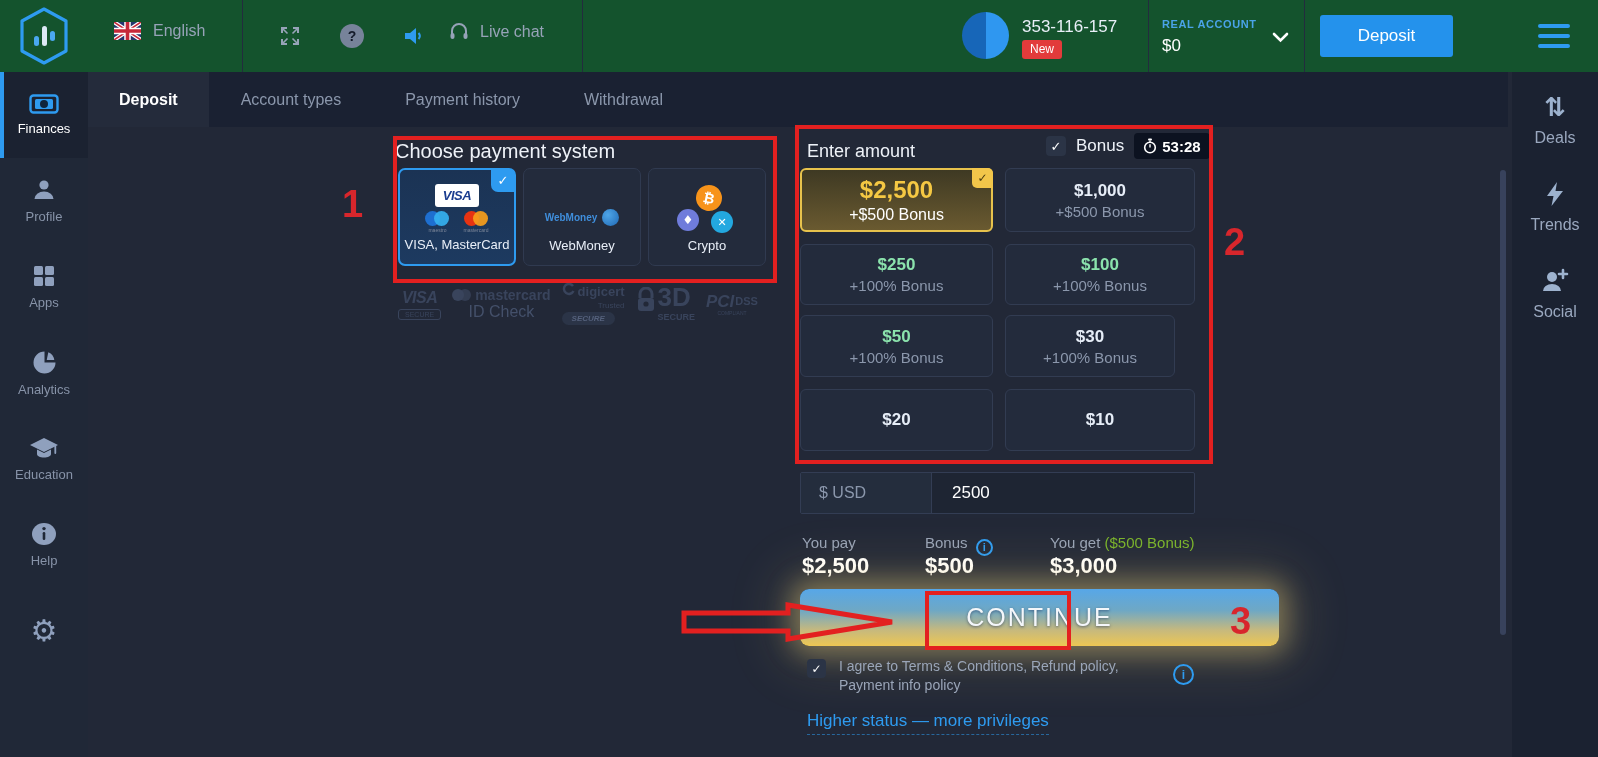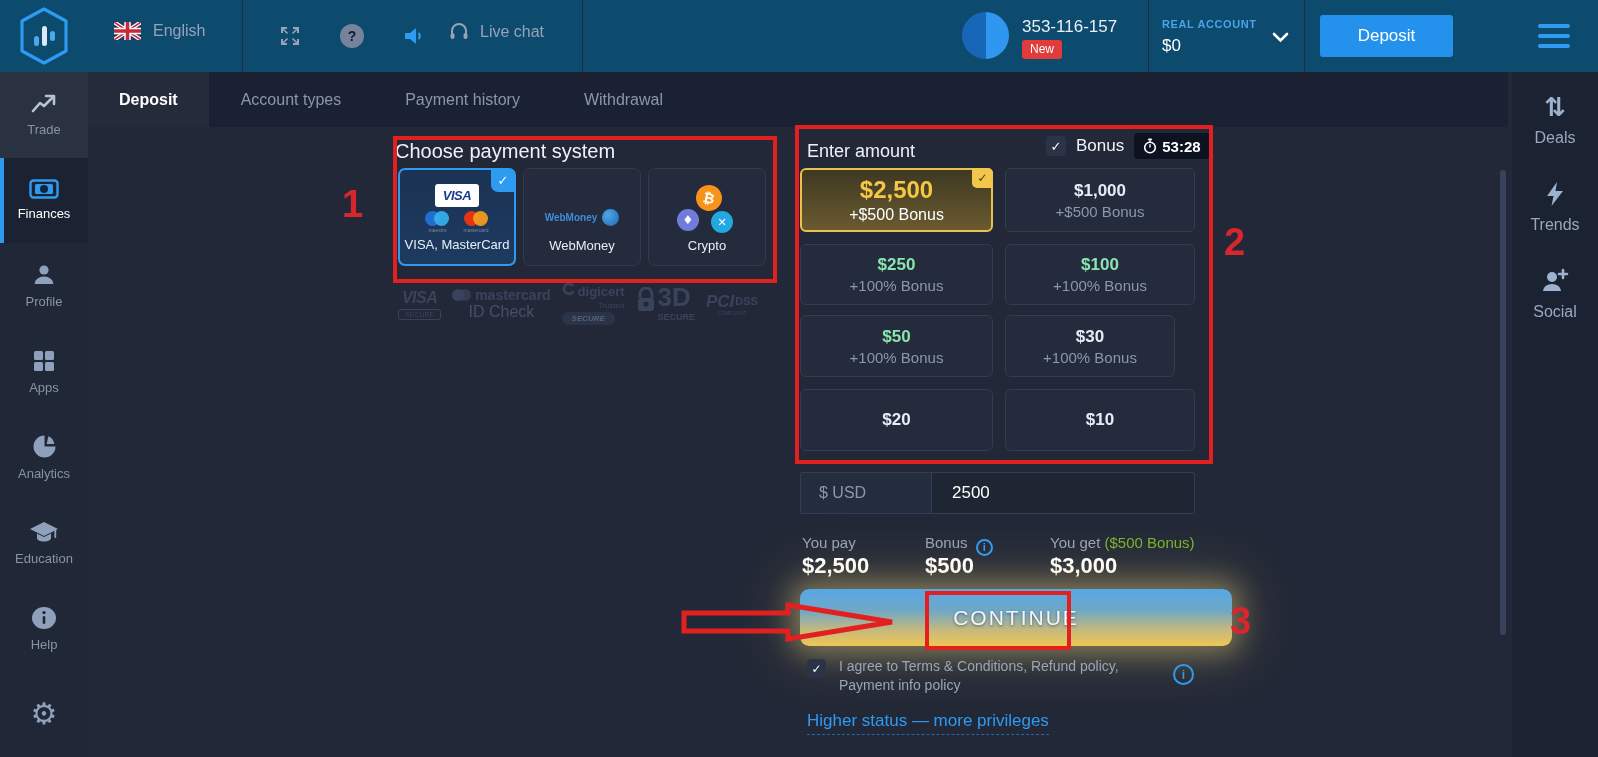--- a/index.html
+++ b/index.html
@@ -2,21 +2,21 @@
 <html><head>
 <meta charset="utf-8">
 <style>
   * { margin:0; padding:0; box-sizing:border-box; }
   html,body { background:#10141f; }
   body { font-family:"Liberation Sans", sans-serif; }
   .stage { position:relative; width:1598px; height:757px; overflow:hidden; background:#222837; }
   .tex { background-image:repeating-linear-gradient(45deg, rgba(255,255,255,.015) 0 2px, transparent 2px 4px); }
 
   
-  .topbar { position:absolute; left:0; top:0; width:1598px; height:72px; background:#0c4a6e; z-index:5; }
+  .topbar { position:absolute; left:0; top:0; width:1598px; height:72px; background:#14532d; z-index:5; }
   .tb-div { position:absolute; top:0; width:1px; height:72px; background:#232c3e; }
   .logo { position:absolute; left:16px; top:6px; width:56px; height:60px; cursor:pointer; }
   .lang { position:absolute; left:114px; top:22px; display:flex; align-items:center; gap:12px; cursor:pointer; }
   .lang-label { color:#97a3b8; font-size:16px; }
   .tb-ico { position:absolute; top:21px; width:30px; height:30px; display:flex; align-items:center; justify-content:center; cursor:pointer; }
   .qcirc { width:24px; height:24px; border-radius:50%; background:#77839a; color:#141b2a; font-size:14px; font-weight:bold; display:flex; align-items:center; justify-content:center; }
   .livechat { position:absolute; left:448px; top:21px; display:flex; align-items:center; gap:10px; cursor:pointer; }
   .livechat span { color:#97a3b8; font-size:16px; }
   .avatar { position:absolute; left:962px; top:12px; width:47px; height:47px; border-radius:50%; background:linear-gradient(90deg,#1766b8 50%, #2f97f0 50%); cursor:pointer; }
   .acct-id { position:absolute; left:1022px; top:17px; color:#e9eff8; font-size:17px; }
@@ -118,24 +118,24 @@
 
   .usd-input { position:absolute; left:800px; top:472px; width:395px; height:42px; border:1px solid #333d54; border-radius:2px; display:flex; background:#1e2533; }
   .usd-cur { width:131px; background:#242d3d; color:#8b97ac; font-size:16px; display:flex; align-items:center; padding-left:18px; border-right:1px solid #333d54; cursor:pointer; }
   .usd-val { flex:1; background:transparent; border:none; outline:none; color:#fff; font-size:17px; padding-left:20px; font-family:inherit; }
 
   .sumlbl { position:absolute; color:#98a3b6; font-size:15px; }
   .sumval { position:absolute; color:#fff; font-size:22px; font-weight:bold; }
   .info-i { display:inline-flex; width:17px; height:17px; border:2px solid #2e9bf0; border-radius:50%; color:#2e9bf0; font-size:11px; font-weight:bold; align-items:center; justify-content:center; vertical-align:-3px; cursor:pointer; }
   .getnote { color:#79b32c; }
 
-  .continue { position:absolute; left:800px; top:589px; width:432px; height:57px; border:none; border-radius:9px; cursor:pointer;
+  .continue { position:absolute; left:800px; top:589px; width:479px; height:57px; border:none; border-radius:9px; cursor:pointer;
     background:linear-gradient(180deg,#57a7e8 0%,#6fa8c4 38%,#c6b97e 72%,#edc753 100%);
     box-shadow:0 0 26px 8px rgba(240,210,120,.38), 0 0 56px 18px rgba(240,210,120,.16);
-    color:#f4f7fa; font-size:21px; letter-spacing:2px; font-family:inherit; text-shadow:0 1px 3px rgba(20,30,70,.55); }
+    color:#f4f7fa; font-size:25px; letter-spacing:2px; font-family:inherit; text-shadow:0 1px 3px rgba(20,30,70,.55); }
 
   .agree { position:absolute; left:807px; top:657px; display:flex; gap:13px; width:400px; }
   .chk.small { width:19px; height:19px; font-size:12px; flex:none; margin-top:2px; }
   .agree-txt { color:#9aa5b8; font-size:14px; line-height:1.38; width:315px; }
   .agree-info { position:absolute; left:1173px; top:664px; width:21px; height:21px; border:2px solid #2e9bf0; border-radius:50%; color:#2e9bf0; font-size:12px; font-weight:bold; display:flex; align-items:center; justify-content:center; cursor:pointer; }
   .status-link { position:absolute; left:807px; top:711px; color:#2e9bf0; font-size:17px; border-bottom:1px dashed rgba(46,155,240,.55); padding-bottom:3px; cursor:pointer; }
 
   
   .anno { position:absolute; border:4px solid #e32020; pointer-events:none; z-index:8; }
   .anno-num { position:absolute; color:#d8262c; font-size:38px; font-weight:bold; z-index:8; pointer-events:none; }
@@ -215,27 +215,20 @@
   </div>
 
   <div class="tabbar">
     <div class="tab active">Deposit</div>
     <div class="tab">Account types</div>
     <div class="tab">Payment history</div>
     <div class="tab">Withdrawal</div>
   </div>
 
   <div class="lsb tex">
-    <div class="lsb-item first">
-      <svg width="26" height="22" viewBox="0 0 26 22">
-        <polyline points="2,18 9,10 13,13 22,4" stroke="#b6c2d6" stroke-width="2.6" fill="none" stroke-linecap="round" stroke-linejoin="round"></polyline>
-        <polyline points="15,3 23,3 23,11" stroke="#b6c2d6" stroke-width="2.6" fill="none" stroke-linecap="round" stroke-linejoin="round"></polyline>
-      </svg>
-      <span class="lbl">Trade</span>
-    </div>
     <div class="lsb-item active">
       <svg width="30" height="20" viewBox="0 0 30 20">
         <rect x="1.5" y="1.5" width="27" height="17" rx="3" fill="none" stroke="#2e9bf0" stroke-width="2.4"></rect>
         <rect x="6" y="5" width="18" height="10" rx="1.5" fill="#2e9bf0"></rect>
         <ellipse cx="15" cy="10" rx="4" ry="4" fill="#10253d"></ellipse>
       </svg>
       <span class="lbl">Finances</span>
     </div>
     <div class="lsb-item">
       <svg width="24" height="24" viewBox="0 0 24 24" fill="#8fa0bd">

